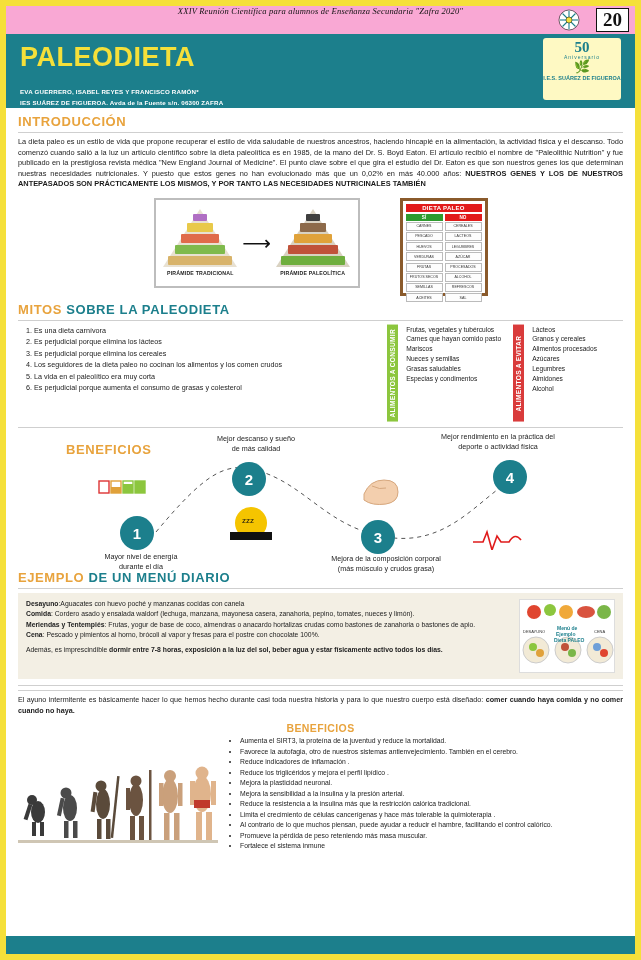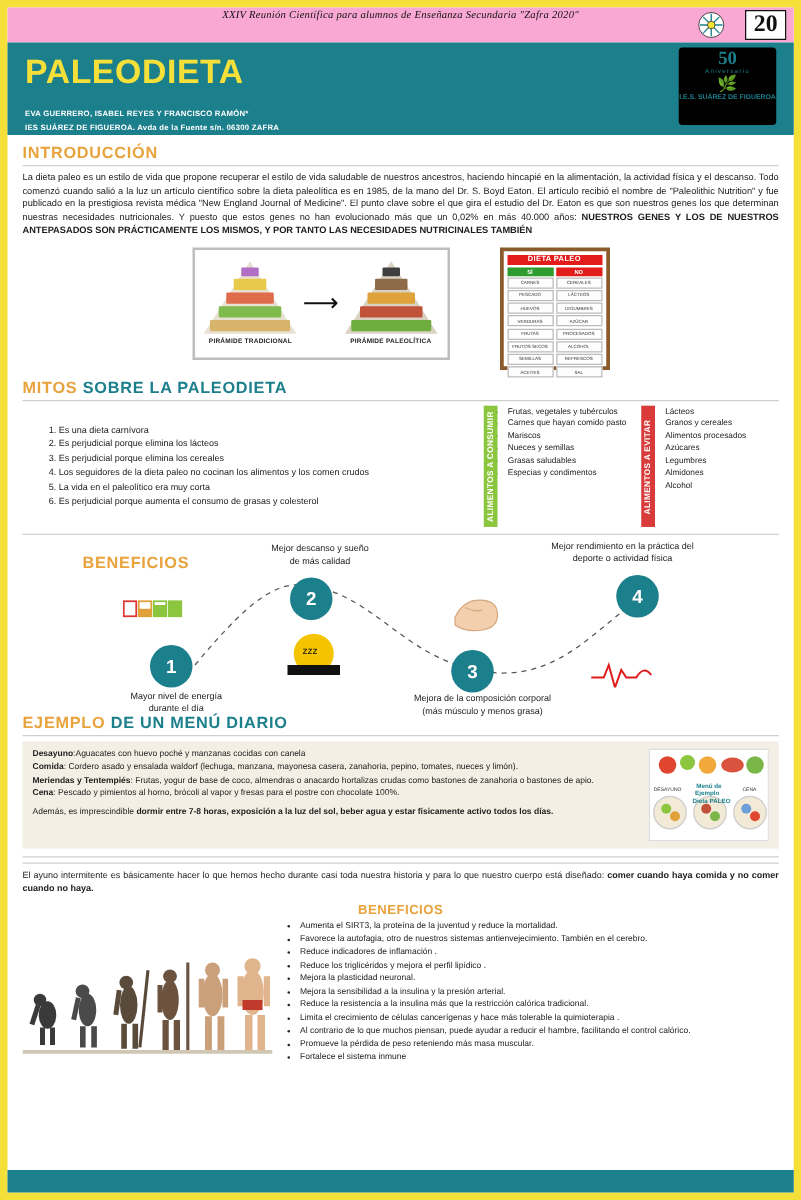--- a/index.html
+++ b/index.html
@@ -73,21 +73,21 @@
     font-size: 6.2px;
     font-weight: bold;
     margin-top: 14px;
     line-height: 1.7;
     letter-spacing: .2px;
   }
   .badge {
     position: absolute;
     right: 14px; top: 4px;
     width: 78px; height: 62px;
-    background: #000000;
+    background: #fef9c3;
     border-radius: 3px;
     text-align: center;
     padding-top: 2px;
   }
   .badge .b50 {
     font-family: "Liberation Serif", serif;
     font-size: 15px; font-weight: bold;
     color: #1c7f8c; line-height: 14px;
   }
   .badge .baniv {
@@ -235,21 +235,21 @@
   .benef2-title { color:#e8a33d; font-size: 10.5px; font-weight: bold; text-align:center; margin: 6px 0 2px 0; letter-spacing:.4px;}
   .ayuno-row { display: flex; gap: 8px; margin: 0 12px; }
   .evo { width: 200px; flex: 0 0 200px; position: relative; height: 118px; }
   .benef2-list { flex: 1; padding-left: 14px; margin: 0; }
   .benef2-list li { font-size: 6.8px; line-height: 1.55; }
 
   
   .footer { position: absolute; left:0; right:0; bottom:0; height: 18px; background:#1c7f8c; }
 
   ul { margin: 0; }
-  ol { margin: 13px; }
+  ol { margin: 0; }
 </style>
 </head>
 <body>
 
 <div class="poster">
 
   <div class="topbar">
     <div class="topbar-title">XXIV Reunión Científica para alumnos de Enseñanza Secundaria "Zafra 2020"</div>
     <div class="topbar-right">
       <span class="sunlogo">
@@ -430,21 +430,21 @@
     <div class="circle" style="left:114px; top:84px;">1</div>
     <div class="circle" style="left:226px; top:30px;">2</div>
     <div class="circle" style="left:355px; top:88px;">3</div>
     <div class="circle" style="left:487px; top:28px;">4</div>
 
     <div class="bcap" style="left:70px; top:120px; width:130px; white-space:pre-line;">Mayor nivel de energía
 durante el día</div>
     <div class="bcap" style="left:180px; top:2px; width:140px; white-space:pre-line;">Mejor descanso y sueño
 de más calidad</div>
     <div class="bcap" style="left:295px; top:122px; width:170px; white-space:pre-line;">Mejora de la composición corporal
-(más músculo y menos grasa)</div>
+(más músculo y crudos grasa)</div>
     <div class="bcap" style="left:397px; top:0px; width:190px; white-space:pre-line;">Mejor rendimiento en la práctica del
 deporte o actividad física</div>
   </div>
 
   <div class="section-title">
     <span>EJEMPLO</span><span class="sub"> DE UN MENÚ DIARIO</span>
   </div>
   <div class="rule"></div>
 
   <div class="menu-wrap">

